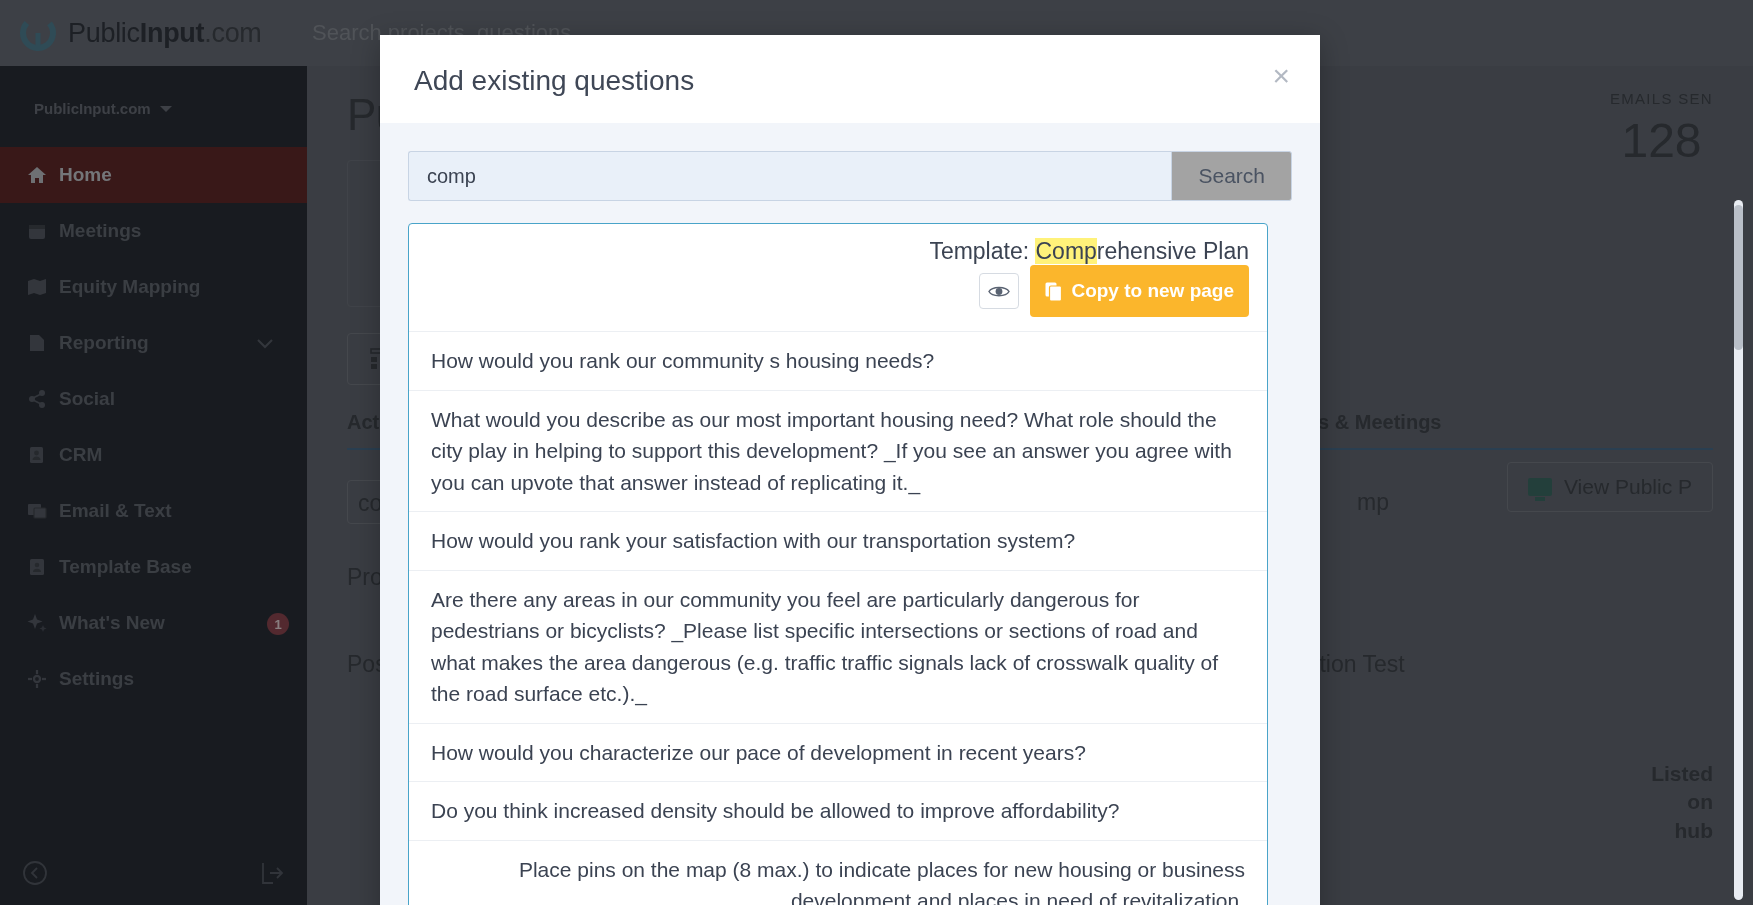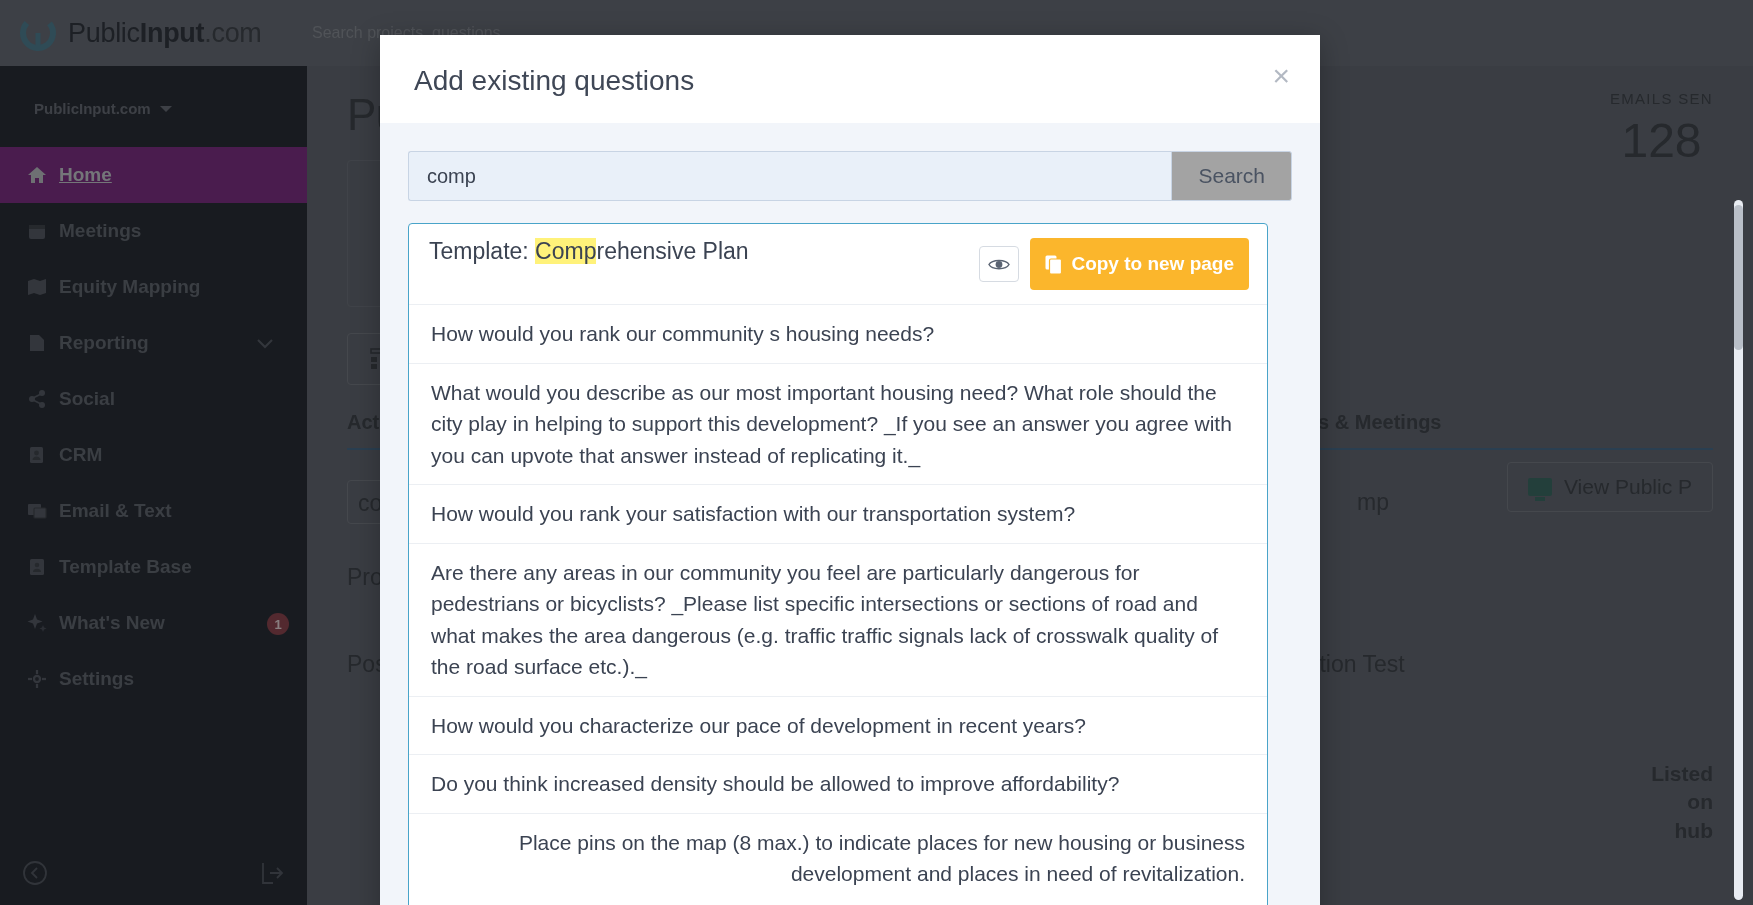--- a/index.html
+++ b/index.html
@@ -21,41 +21,41 @@
     position: absolute; top: 0; left: 0; right: 0; height: 66px;
     background: #5f6878;
     display: flex; align-items: center;
   }
   .brand { display: flex; align-items: center; gap: 10px; padding-left: 18px; width: 288px; }
   .brand-logo { width: 40px; height: 40px; flex: 0 0 40px; }
   .brand-text { font-size: 27px; color: #2b3444; letter-spacing: -0.3px; white-space: nowrap; }
   .brand-text b { font-weight: 700; }
   .brand-text .dim { color: #39424f; }
   .global-search {
-    font-size: 16px; color: #7d8694; padding-left: 24px; white-space: nowrap;
+    font-size: 22px; color: #7d8694; padding-left: 24px; white-space: nowrap;
   }
 
   
   .sidebar {
     position: absolute; top: 66px; left: 0; width: 307px; bottom: 0;
     background: #242c3b;
   }
   .org-switch {
     display: flex; align-items: center; gap: 9px;
     padding: 34px 0 30px 34px; font-size: 15px; color: #5f6878; font-weight: 600;
   }
   .caret-down {
     width: 0; height: 0; border-left: 6px solid transparent; border-right: 6px solid transparent;
     border-top: 6px solid #5f6878;
   }
   .nav-item {
     display: flex; align-items: center; height: 56px; padding-left: 15px;
     color: #5a6473; font-size: 19px; font-weight: 700; position: relative;
   }
-  .nav-item.active { background: #a21caf; color: #b9bfc8; text-decoration: underline; }
+  .nav-item.active { background: #7f1d1d; color: #b9bfc8; }
   .nav-ico {
     width: 44px; flex: 0 0 44px; display: flex; align-items: center; justify-content: center;
     color: #4e5869; font-size: 17px;
   }
   .nav-item.active .nav-ico { color: #aeb5bf; }
   .nav-label { white-space: nowrap; }
   .nav-chevron {
     position: absolute; right: 34px; color: #4e5869; font-size: 15px;
   }
   .nav-badge {
@@ -148,22 +148,22 @@
     background: #a3a3a3; border-radius: 0 3px 3px 0;
     font-size: 21px; color: #4a5362; padding: 0 26px;
     font-family: "Liberation Sans", sans-serif; cursor: pointer;
   }
   .results-card {
     margin-top: 22px; background: #fff;
     border: 1px solid #49a4c9; border-radius: 4px;
     width: 860px; height: 690px; overflow: hidden; position: relative;
   }
   .result-head {
-    display: flex; align-items: flex-start; justify-content: space-between;
-    padding: 14px 18px 14px 20px; border-bottom: 1px solid #eceff3;
+    display: flex; align-items: flex-end; justify-content: space-between;
+    padding: 14px 18px 14px 20px; border-bottom: 1px solid #eceff3; flex-direction: column;
   }
   .result-title { font-size: 23px; color: #3b4352; font-weight: 400; }
   .hl { background: #fff27a; }
   .head-actions { display: flex; align-items: center; gap: 11px; }
   .icon-btn {
     width: 40px; height: 36px; border: 1px solid #d6dbe2; border-radius: 4px;
     background: #fff; display: flex; align-items: center; justify-content: center;
     color: #5a6372; cursor: pointer;
   }
   .copy-btn {

